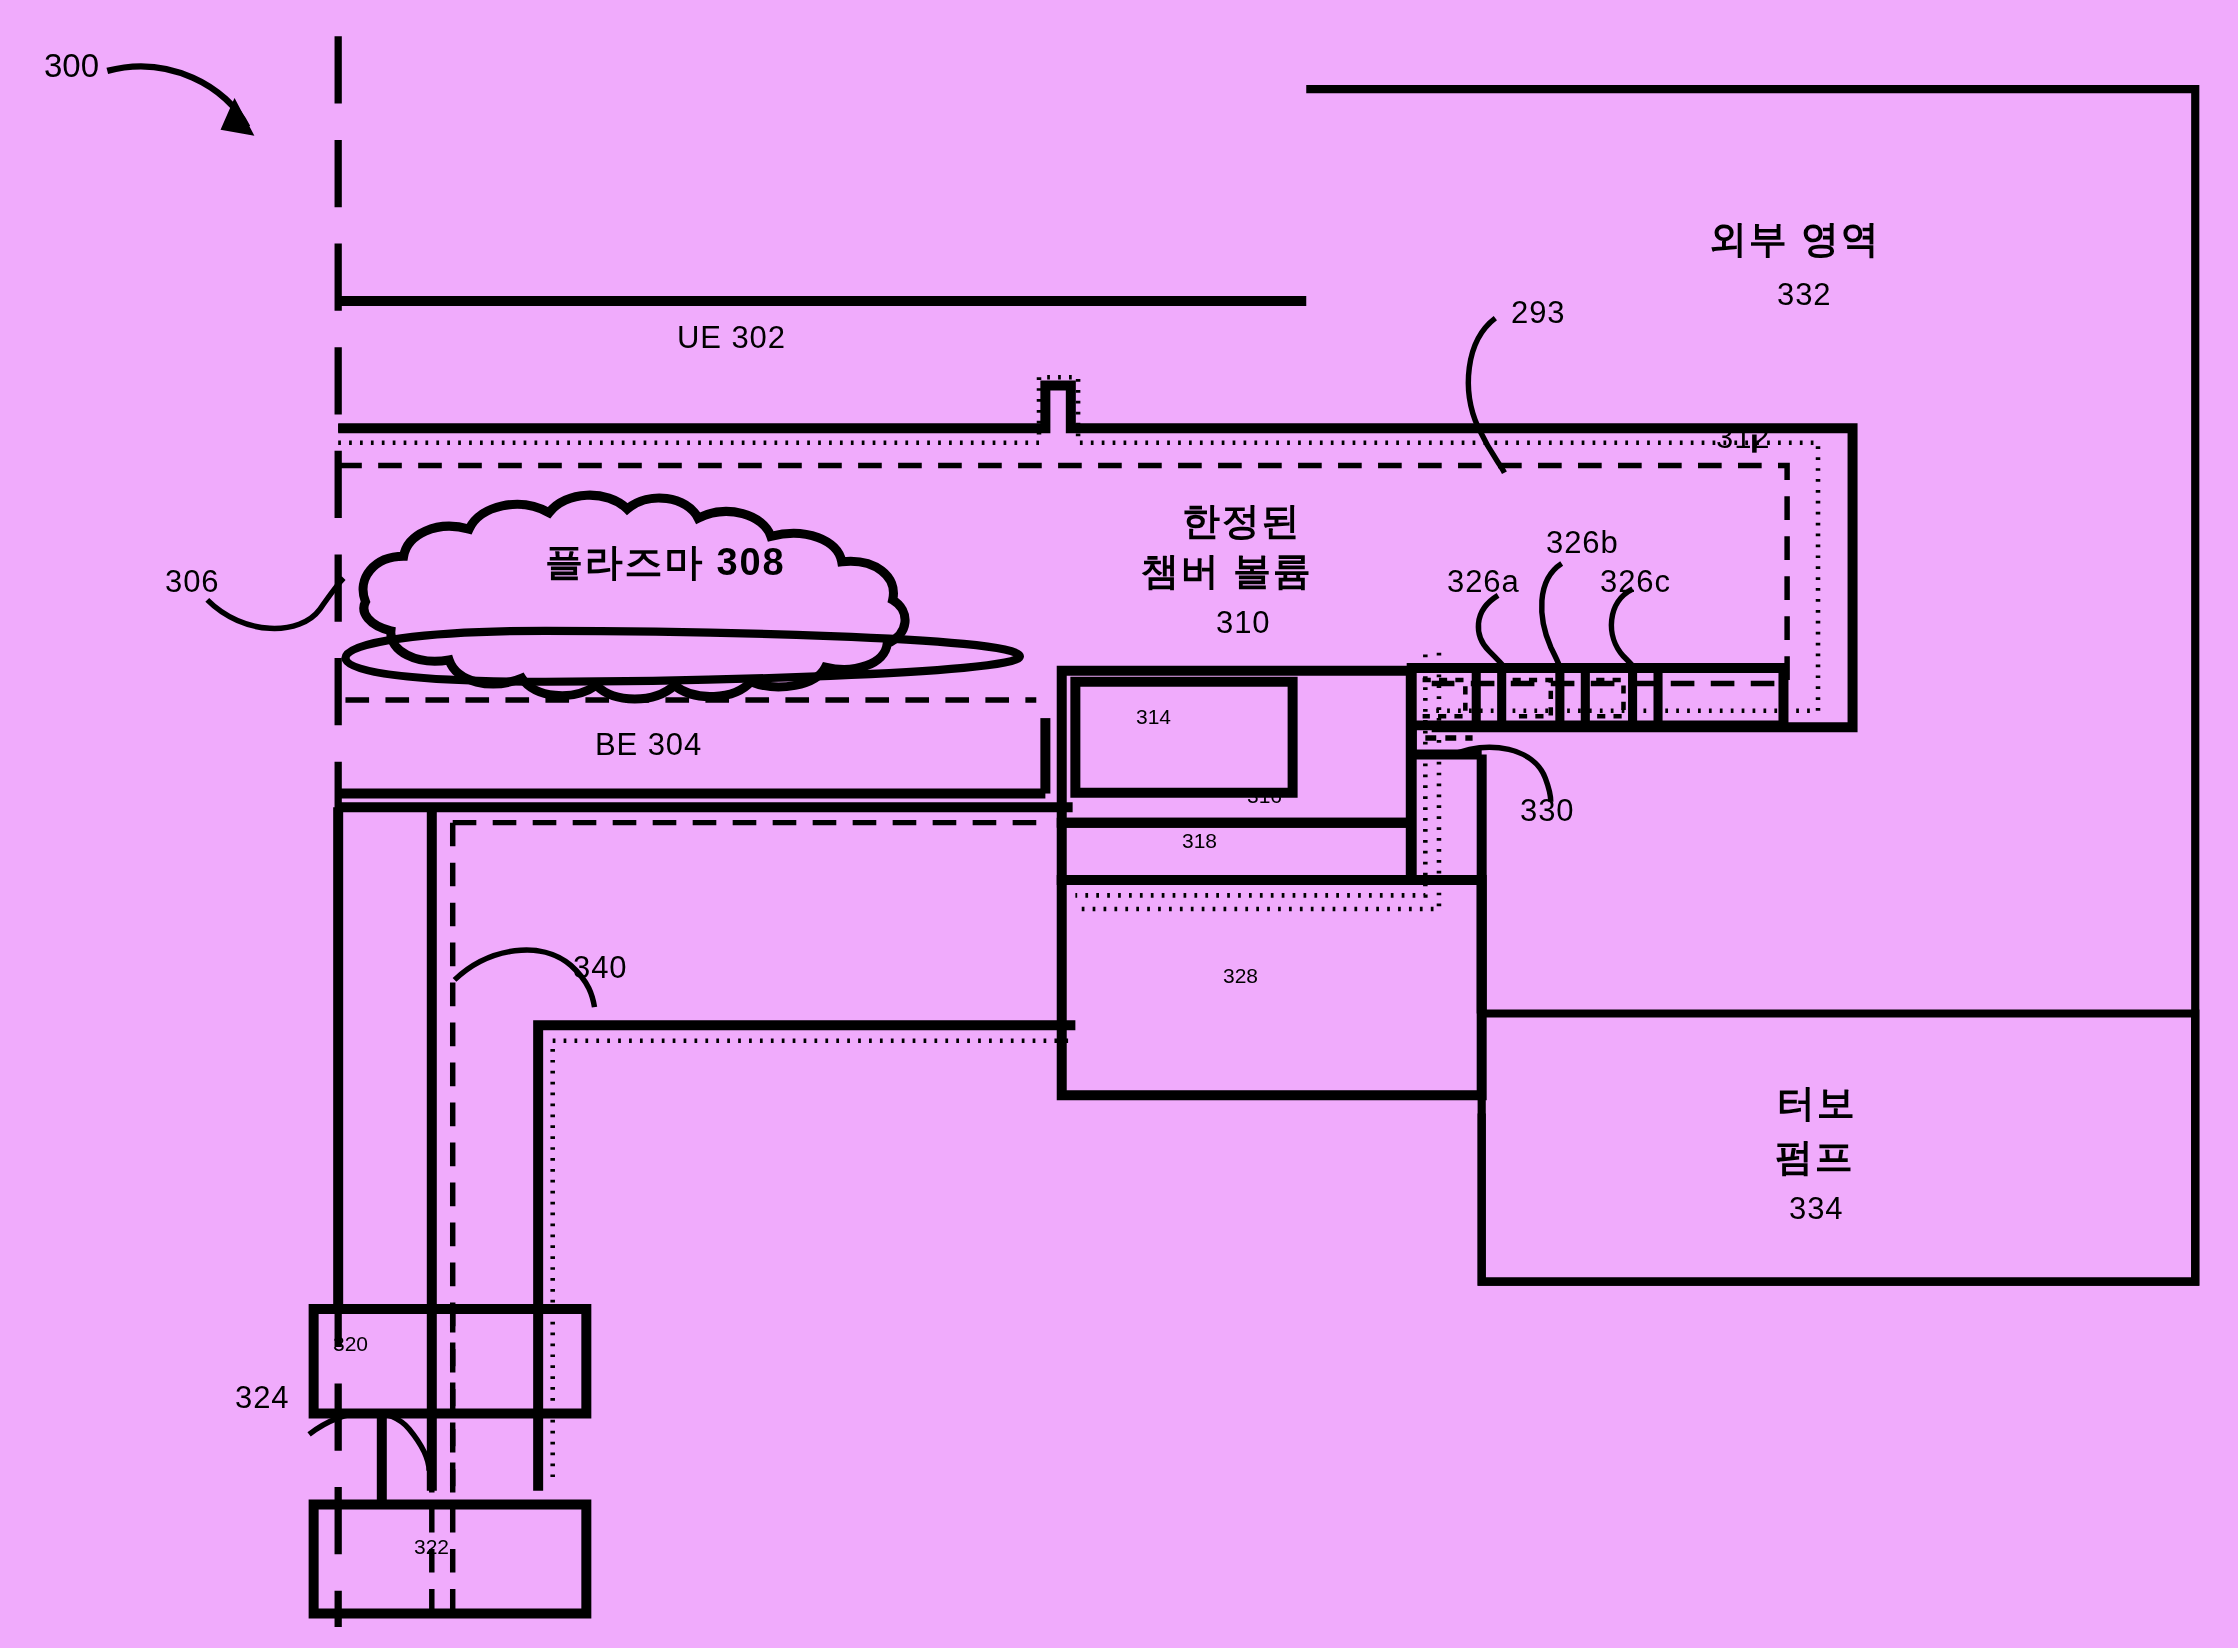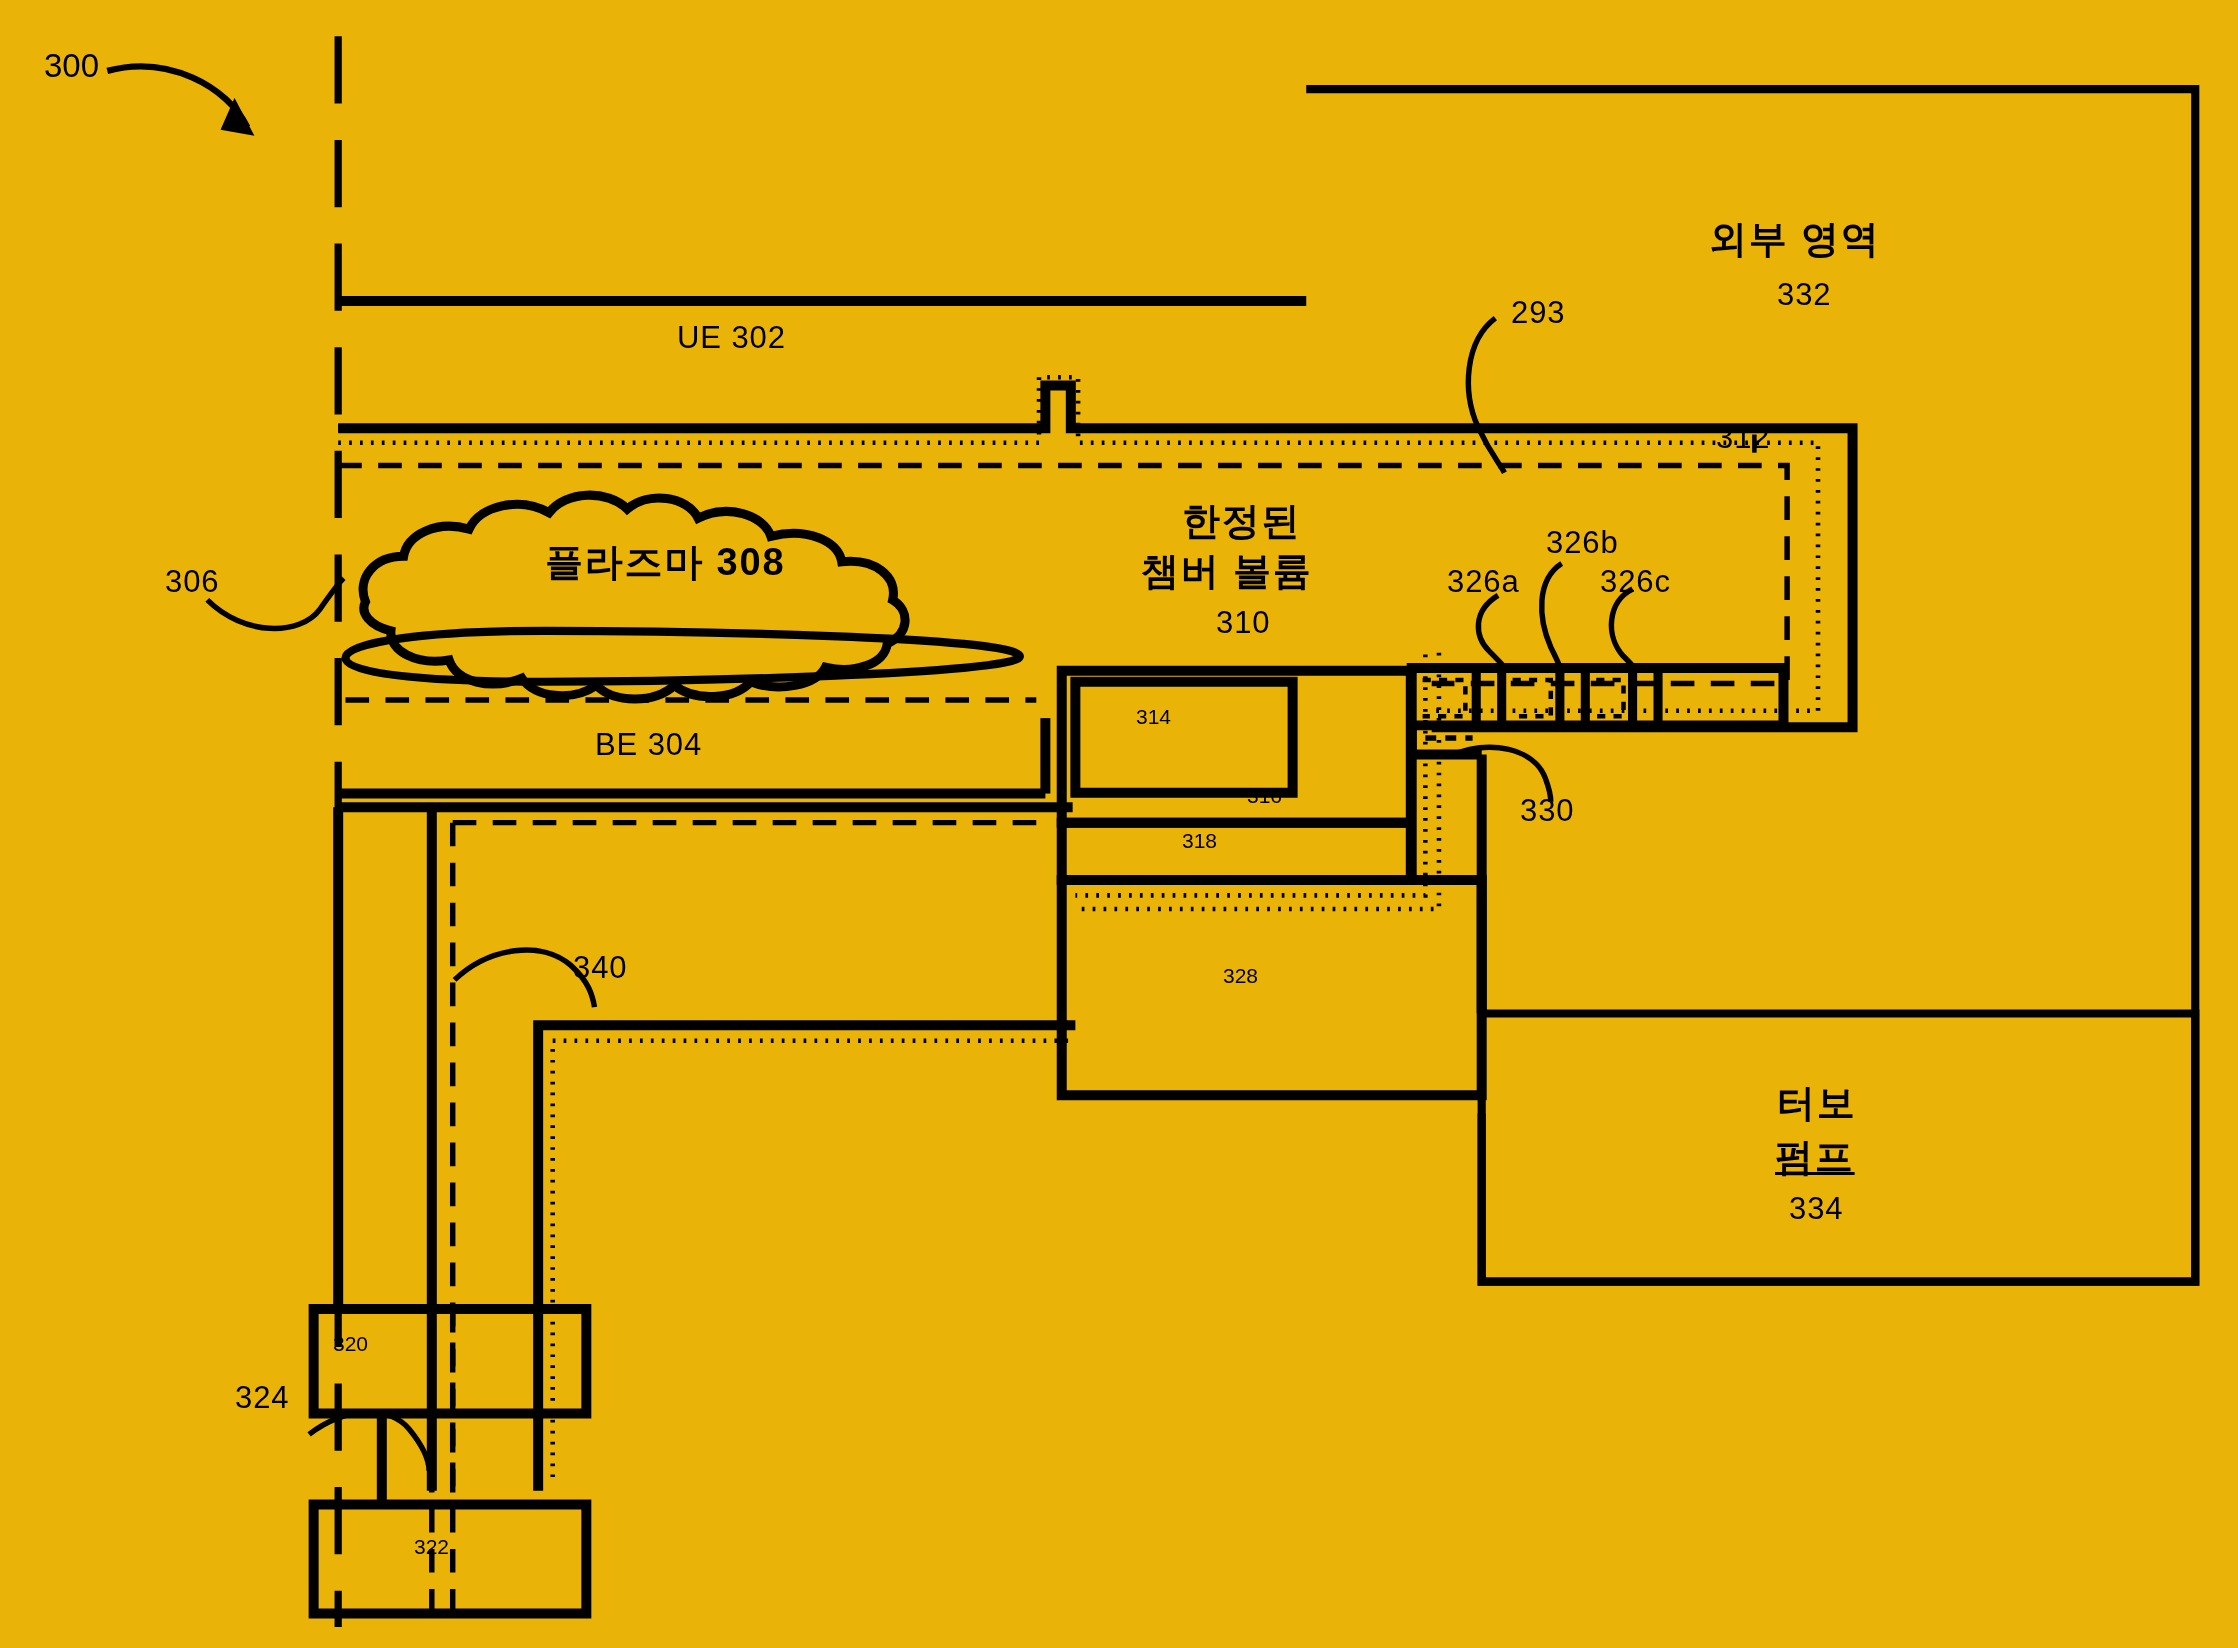--- a/index.html
+++ b/index.html
@@ -7,21 +7,21 @@
     padding: 0;
     background: #ffffff;
   }
   body {
     font-family: "Liberation Sans", sans-serif;
   }
   #figure-root {
     position: relative;
     width: 2238px;
     height: 1648px;
-    background: #eab308;
+    background: #f0abfc;
     overflow: hidden;
   }
   #figure-svg {
     position: absolute;
     left: 0;
     top: 0;
     width: 2238px;
     height: 1648px;
   }
   .lbl {
@@ -212,21 +212,21 @@
 
   <div class="lbl block-lbl" style="left:1247px; top:784px;">316</div>
 
   <div class="lbl block-lbl" style="left:1182px; top:829px;">318</div>
 
   <div class="lbl block-lbl" style="left:1223px; top:964px;">328</div>
 
   <div class="lbl num" style="left:573px; top:950px;">340</div>
 
   <div class="lbl kor" style="left:1777px; top:1082px;text-align:right;">터보</div>
-  <div class="lbl kor" style="left:1775px; top:1136px;text-decoration:underline;">펌프</div>
+  <div class="lbl kor" style="left:1775px; top:1136px;">펌프</div>
   <div class="lbl num" style="left:1789px; top:1191px;">334</div>
 
   <div class="lbl block-lbl" style="left:333px; top:1332px;">320</div>
 
   <div class="lbl num" style="left:235px; top:1380px;">324</div>
 
   <div class="lbl block-lbl" style="left:414px; top:1535px;">322</div>
 
 </div>
 

